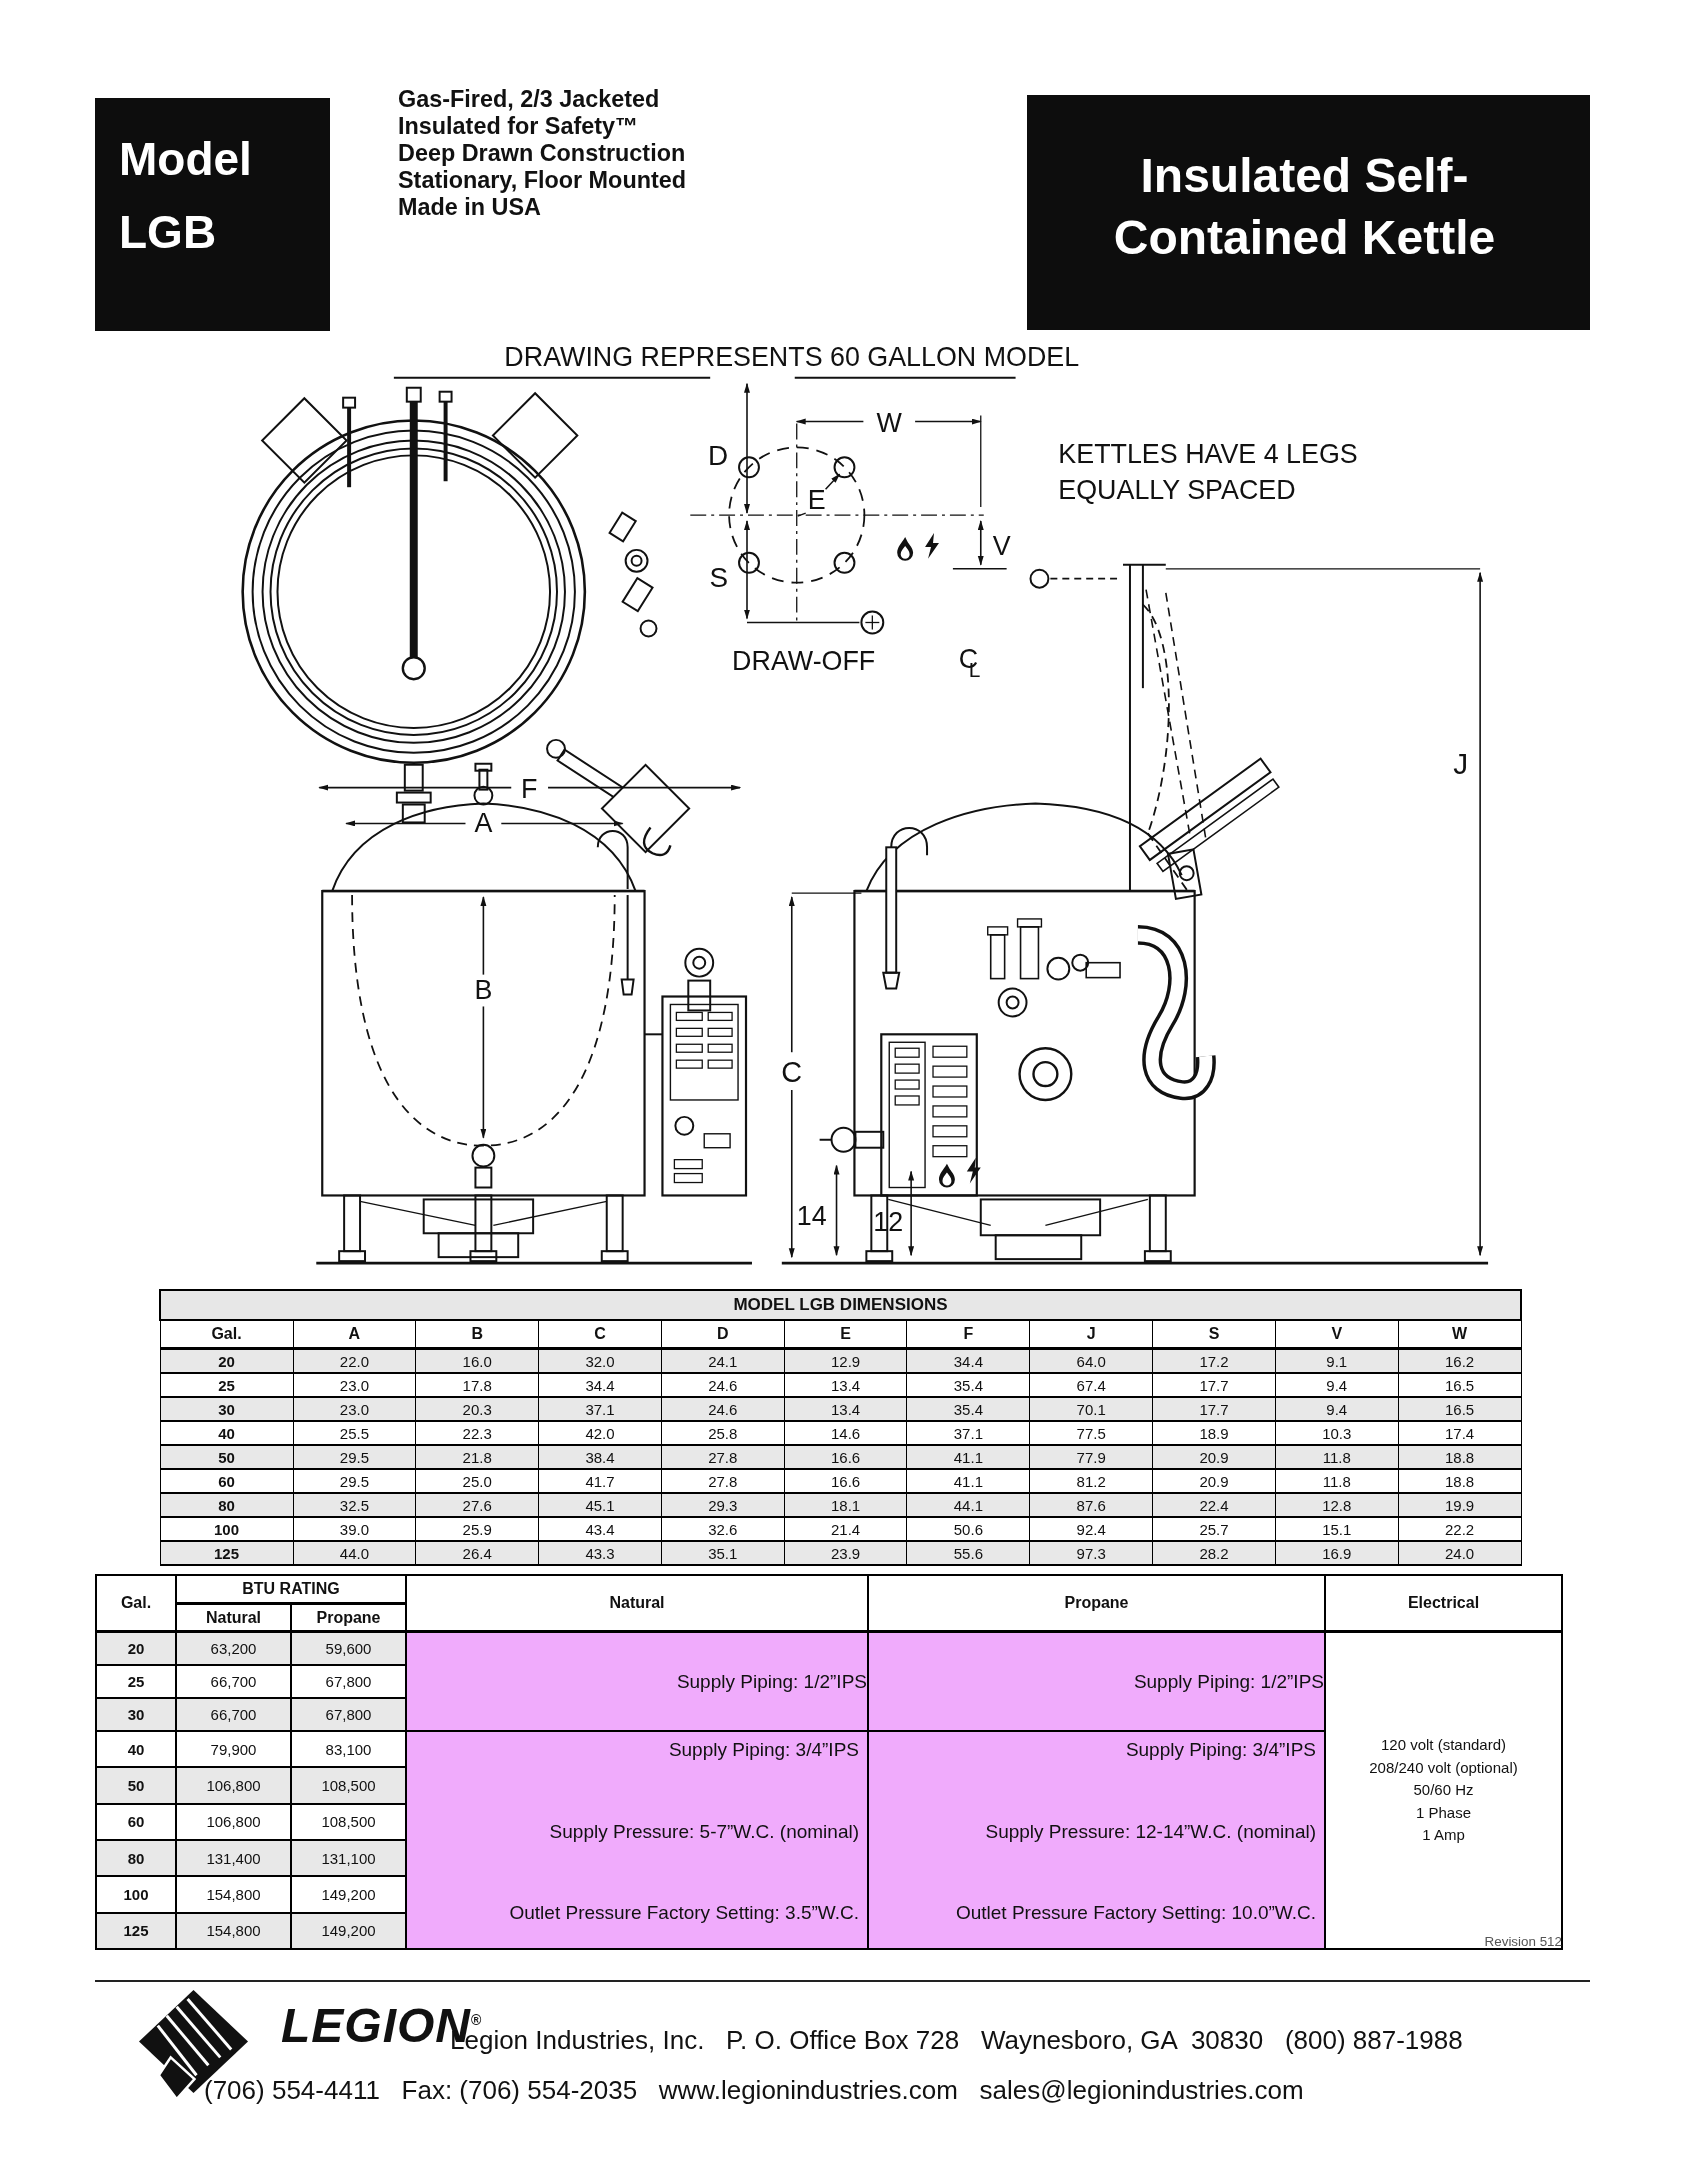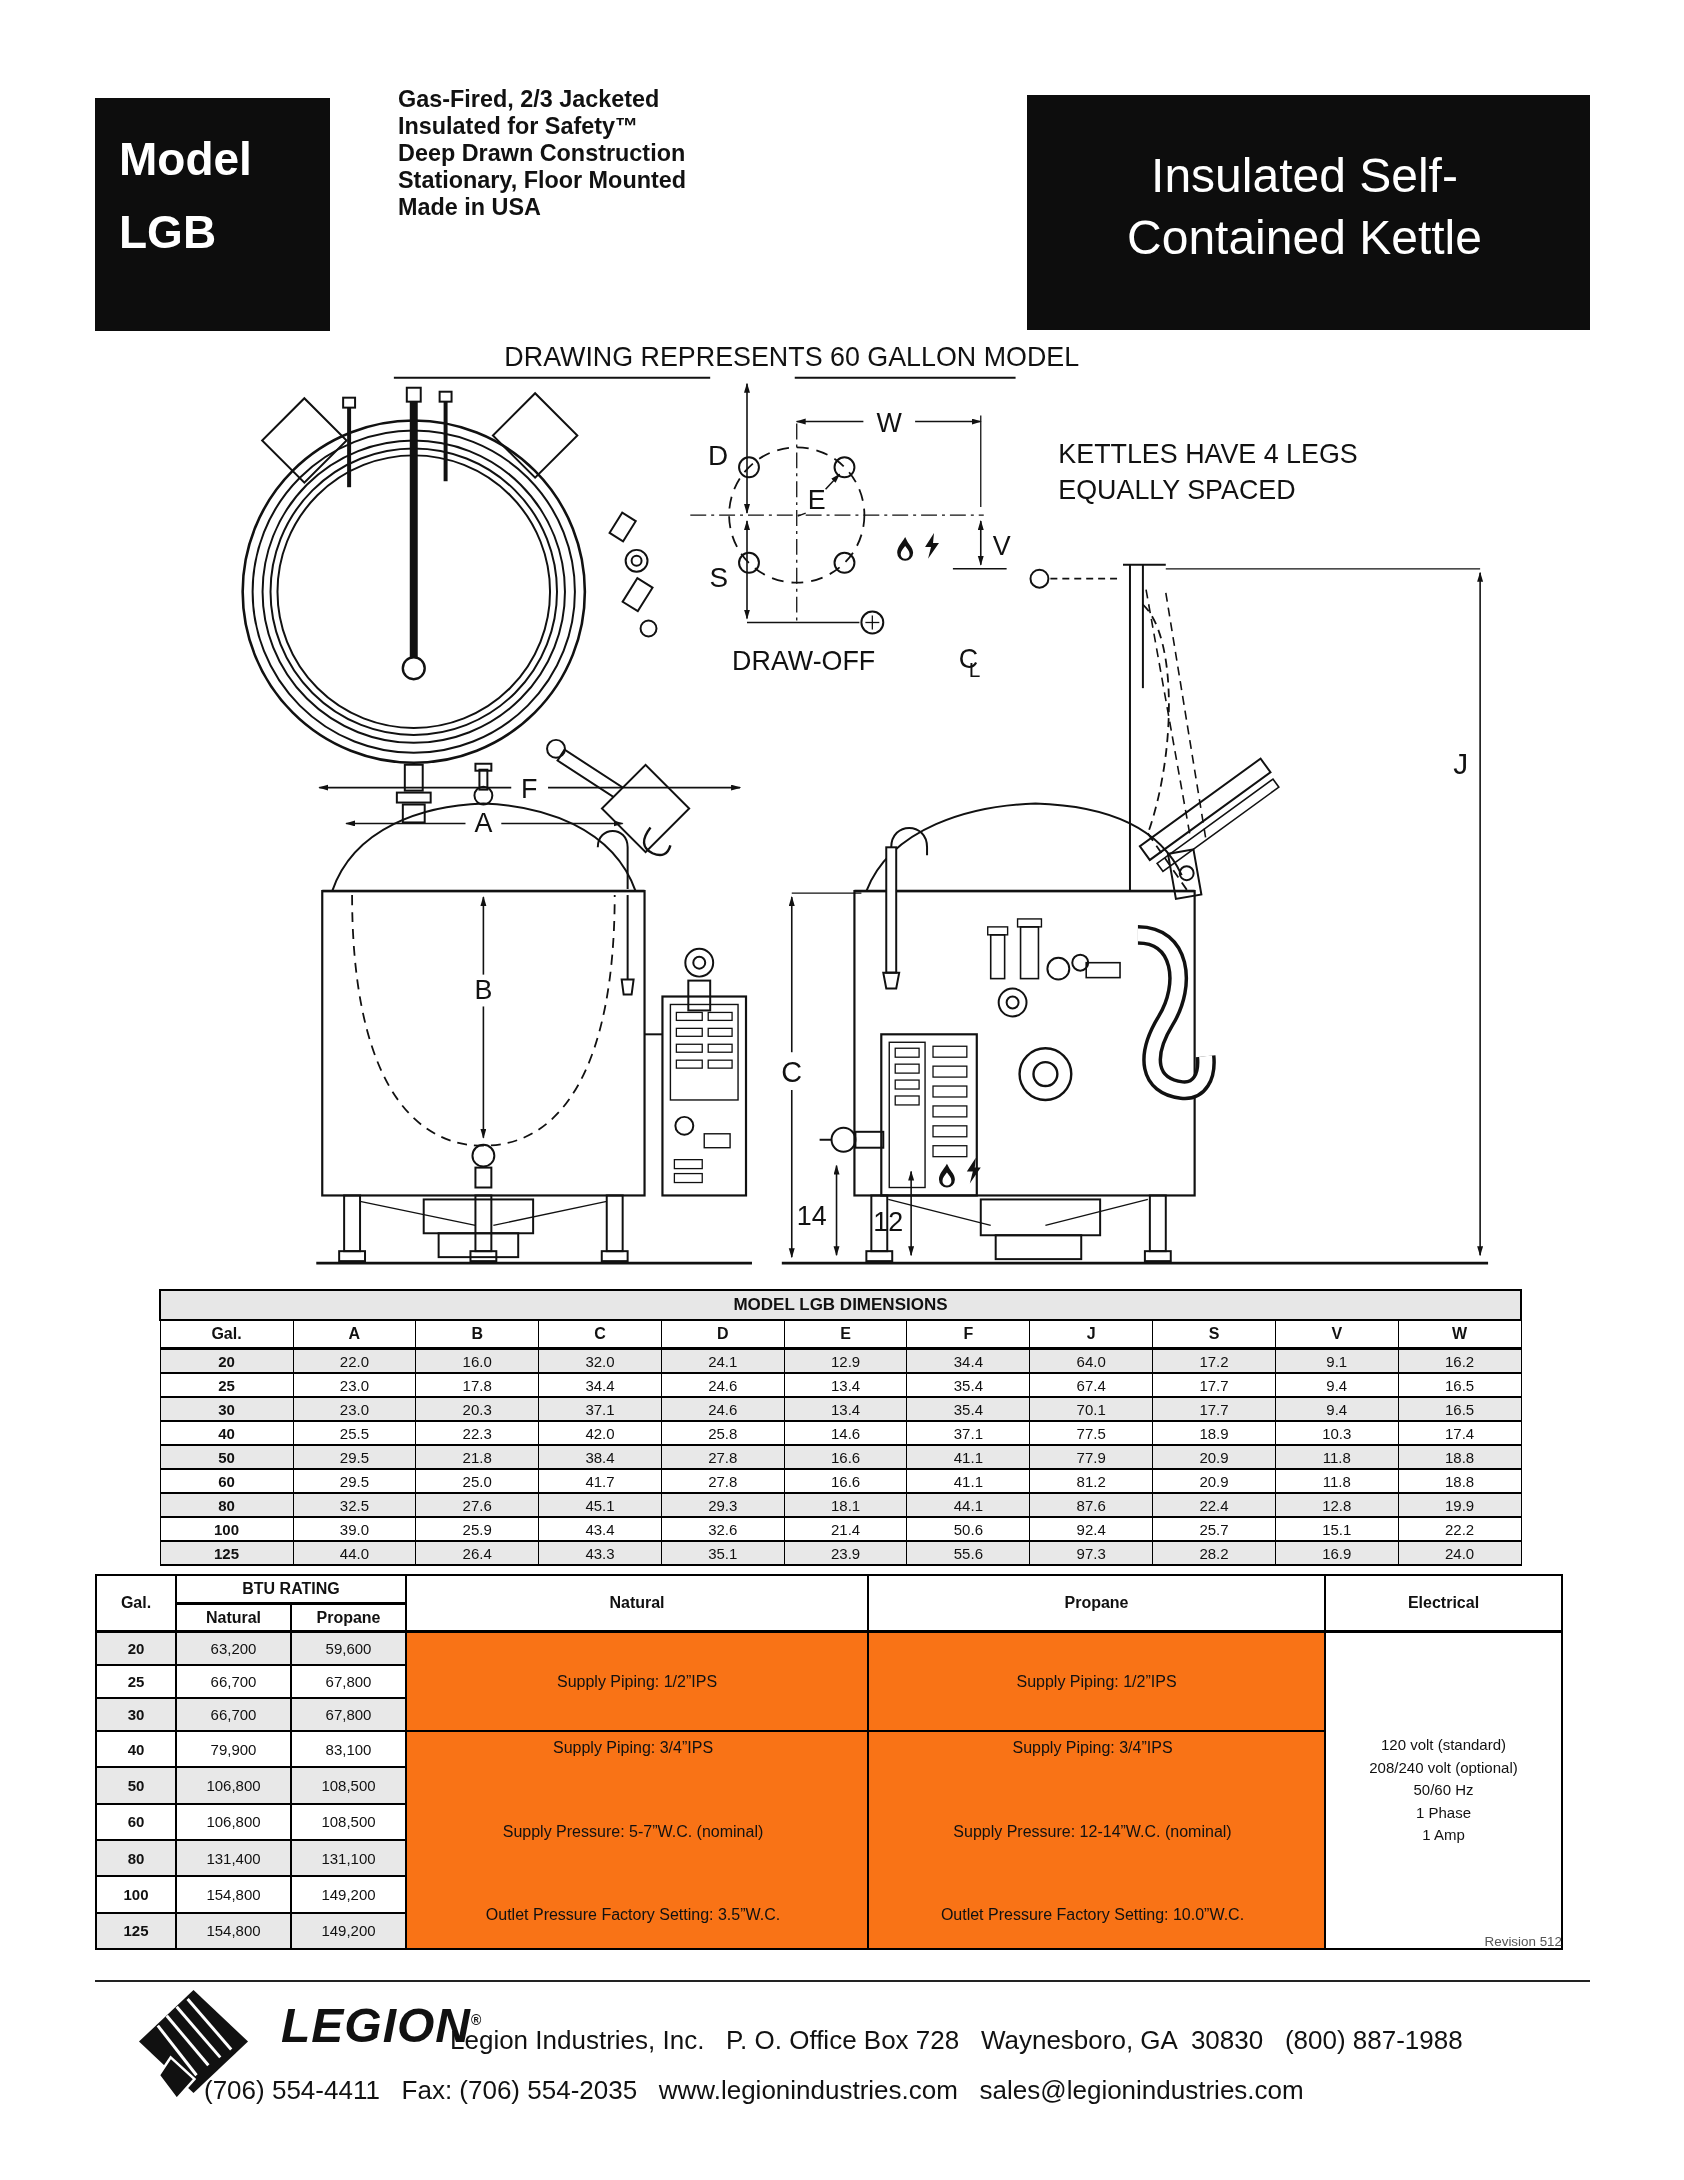--- a/index.html
+++ b/index.html
@@ -6,41 +6,41 @@
   .page{position:relative;width:1685px;height:2180px;background:#fff;font-family:"Liberation Sans",sans-serif;color:#111;overflow:hidden;}
   .abs{position:absolute;}
   
   .blackbox{background:#0d0d0d;color:#fff;}
   .modelbox{left:95px;top:98px;width:235px;height:233px;}
   .modelbox div{font-weight:bold;font-size:46px;line-height:1;}
   .model-l1{position:absolute;left:24px;top:38px;}
   .model-l2{position:absolute;left:24px;top:111px;}
   .features{left:398px;top:86px;width:328px;font-weight:bold;font-size:23.4px;line-height:27px;}
   .productbox{left:1027px;top:95px;width:563px;height:235px;}
-  .productbox .inner{position:absolute;left:0;right:8px;top:50px;text-align:center;font-weight:normal;font-size:48px;line-height:62px;}
+  .productbox .inner{position:absolute;left:0;right:8px;top:50px;text-align:center;font-weight:bold;font-size:48px;line-height:62px;}
   
   .drawing{left:95px;top:338px;width:1493px;height:945px;}
   svg text{font-family:"Liberation Sans",sans-serif;fill:#111;}
   
   table{border-collapse:collapse;table-layout:fixed;}
   .dims{position:absolute;left:159px;top:1281px;width:1363px;margin-top:8px;}
   .dims th,.dims td{border:1px solid #000;border-top:2px solid #000;border-bottom:2px solid #000;text-align:center;padding:0;}
   .dims .title{height:28px;background:#e7e7e7;font-size:17px;font-weight:bold;border:2px solid #000;}
   .dims thead .cols th{height:26px;font-size:16px;font-weight:bold;border-bottom:3px solid #000;}
   .dims td{height:22px;font-size:15px;}
   .dims .gal{font-weight:bold;}
   tr.shade td,td.shade{background:#e8e8e8;}
   
   .btu{position:absolute;left:95px;top:1574px;width:1466px;}
   .btu th,.btu td{border:2px solid #000;text-align:center;padding:0;}
   .btu thead th{font-size:16px;font-weight:bold;height:26px;border-bottom:3px solid #000;}
   .btu thead .sub th{height:25px;}
   .btu td{height:31px;font-size:15px;}
   .btu .gal{font-weight:bold;}
-  .btu td.pipe{background:#f97316;font-size:16px;vertical-align:middle;}
+  .btu td.pipe{background:#f0abfc;font-size:19px;vertical-align:middle;text-align:right;}
   .btu td.big{vertical-align:top;}
   .btu .stack{height:185px;display:flex;flex-direction:column;justify-content:space-between;padding:7px 8px 24px 0;}
   .btu td.elec{background:#fff;font-size:15px;vertical-align:middle;margin-left:28px;}
   .btu td.elec div{line-height:1.5;}
   .revision{left:1389px;top:1934px;width:173px;text-align:right;font-size:13.4px;color:#555;}
   
   .footrule{left:95px;top:1980px;width:1495px;height:2px;background:#222;}
   .brand{left:281px;top:1998px;font-size:48px;font-weight:bold;font-style:italic;letter-spacing:1px;white-space:nowrap;}
   .brand sup{font-size:14px;font-style:normal;}
   .f1{left:450px;top:2013px;font-size:26px;white-space:pre;margin-top:12px;}

